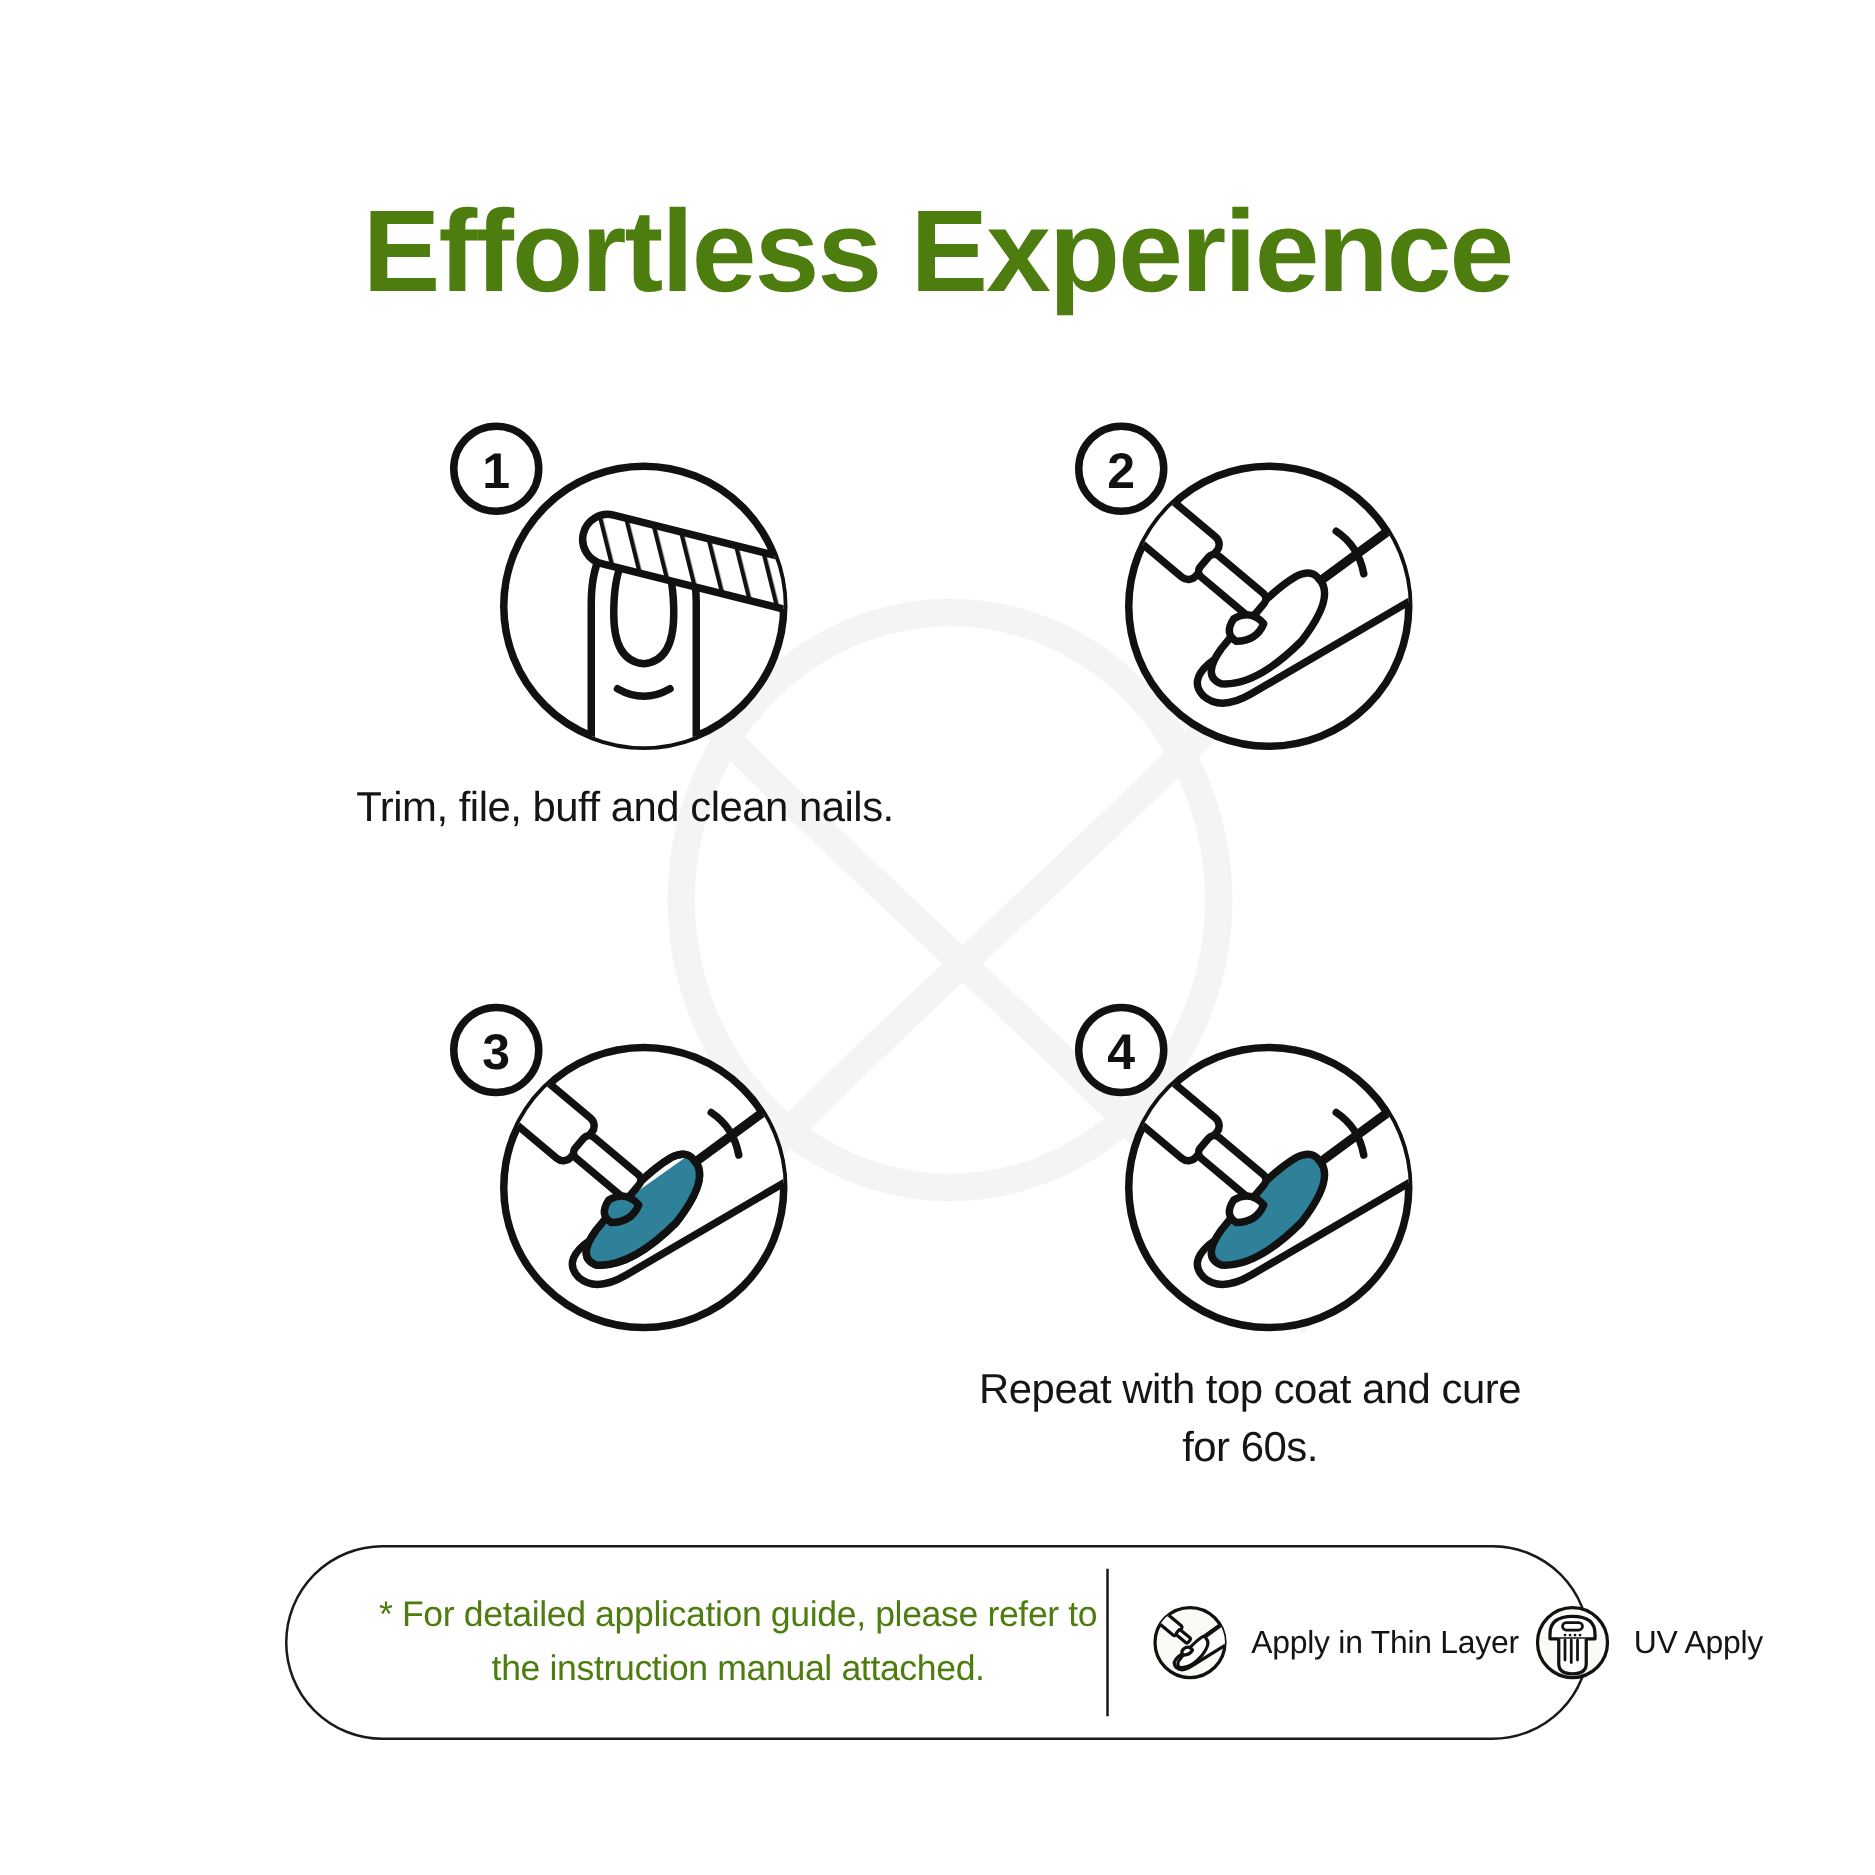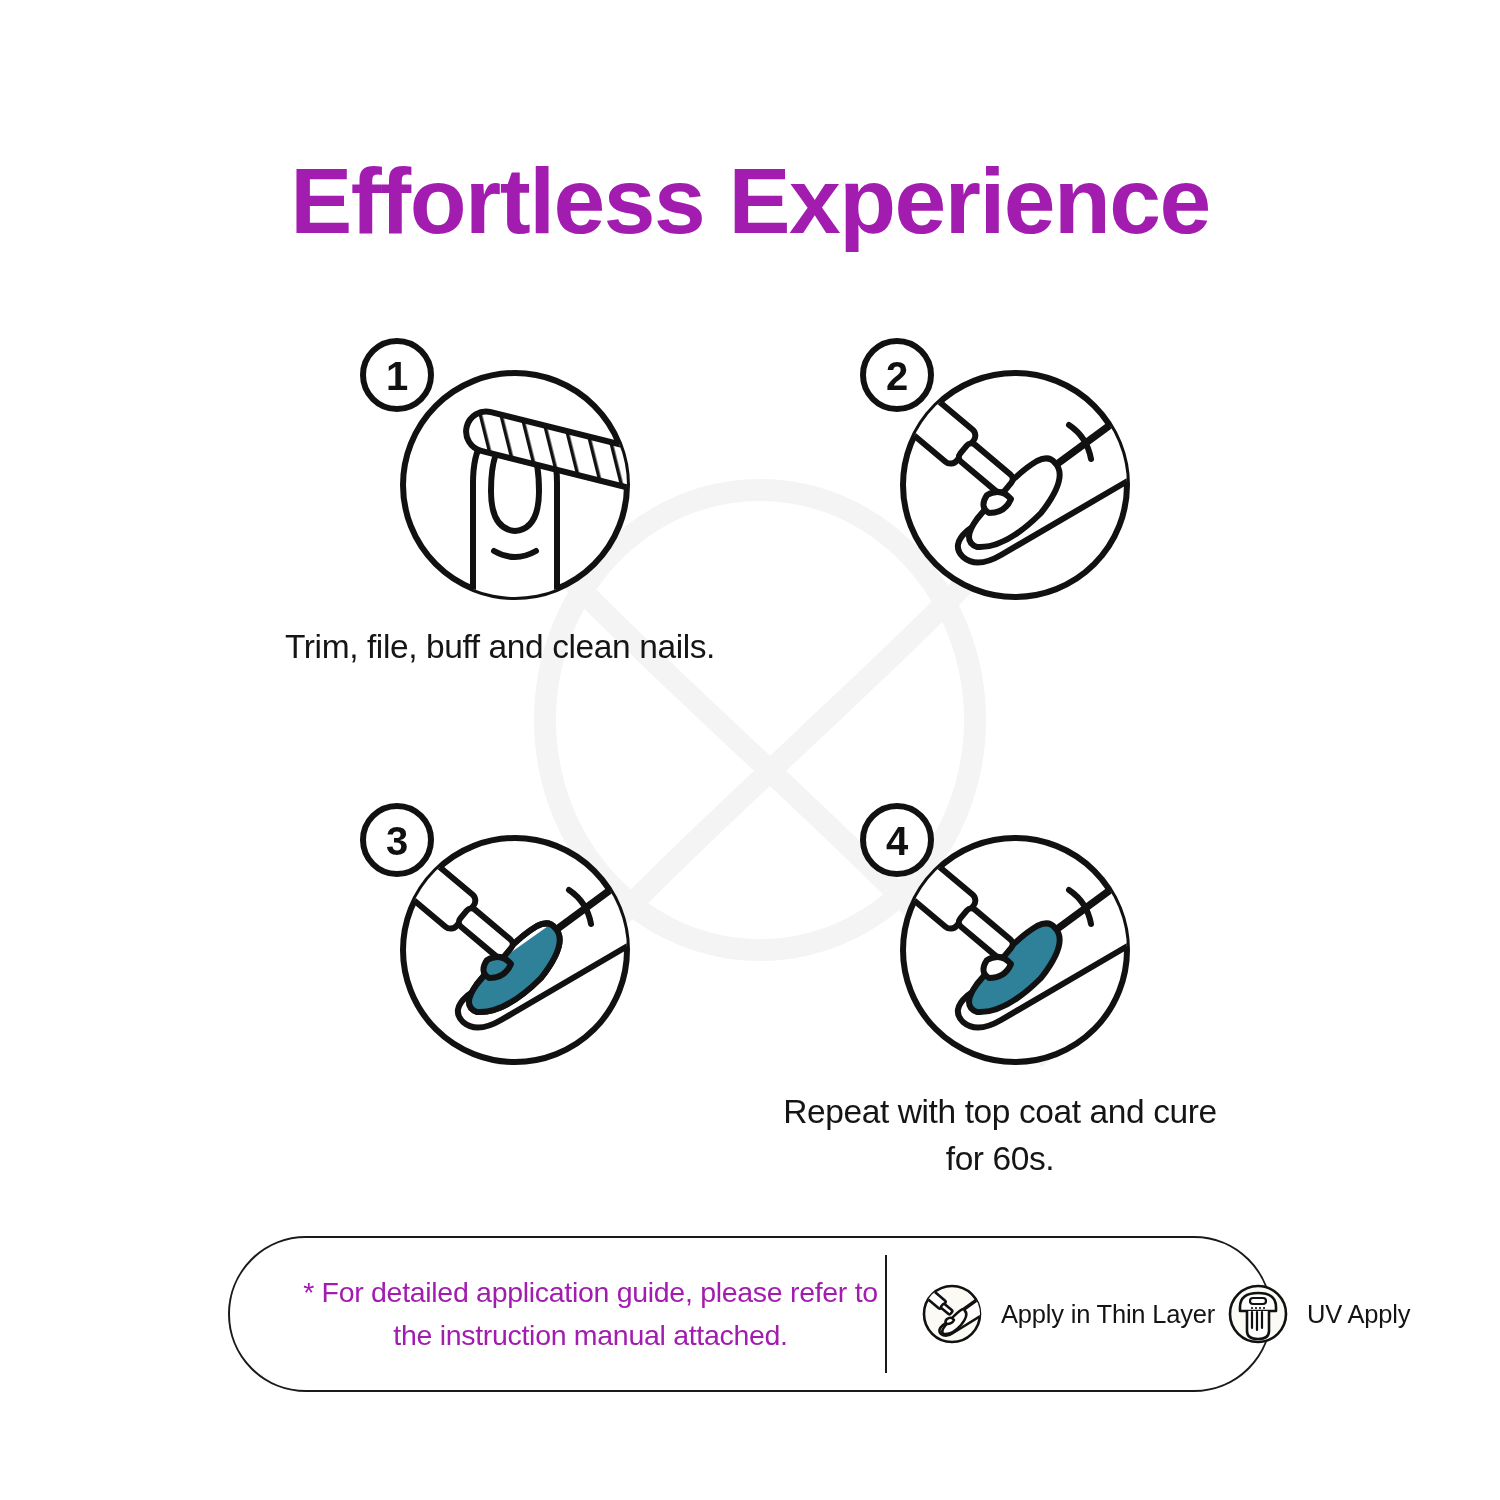--- a/index.html
+++ b/index.html
@@ -37,21 +37,21 @@
   
   .title {
     position: absolute;
     left: 0;
     top: 148px;
     width: 1500px;
     text-align: center;
     font-size: 93px;
     font-weight: 700;
     letter-spacing: -1.5px;
-    color: #a21caf;
+    color: #4d7c0f;
     z-index: 3;
     white-space: nowrap;
   }
 
   
   .steps {
     position: absolute;
     left: 250px;
     top: 333px;
     width: 1000px;
@@ -106,21 +106,21 @@
   }
 
   .footer-note {
     flex: 0 0 655px;
     padding-left: 66px;
     box-sizing: border-box;
     text-align: center;
     font-size: 28.5px;
     line-height: 1.5;
     letter-spacing: -0.3px;
-    color: #a21caf;
+    color: #4d7c0f;
     font-weight: 500;
   }
 
   .footer-divider {
     width: 2px;
     height: 118px;
     background: #1a1a1a;
     flex: 0 0 2px;
   }
 

